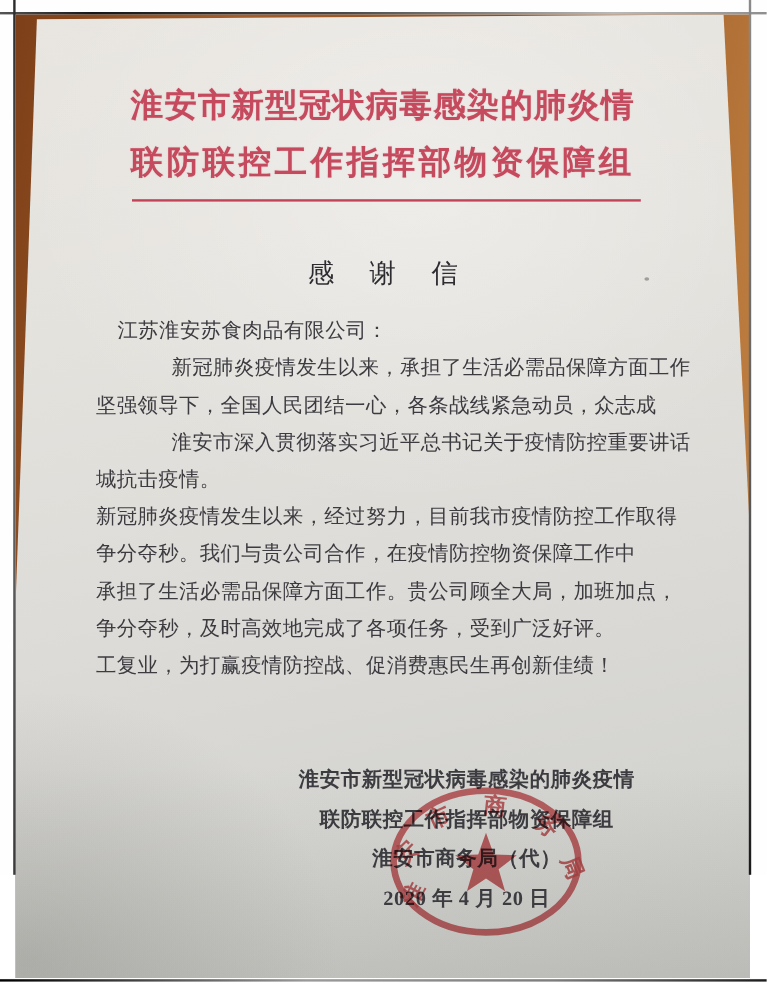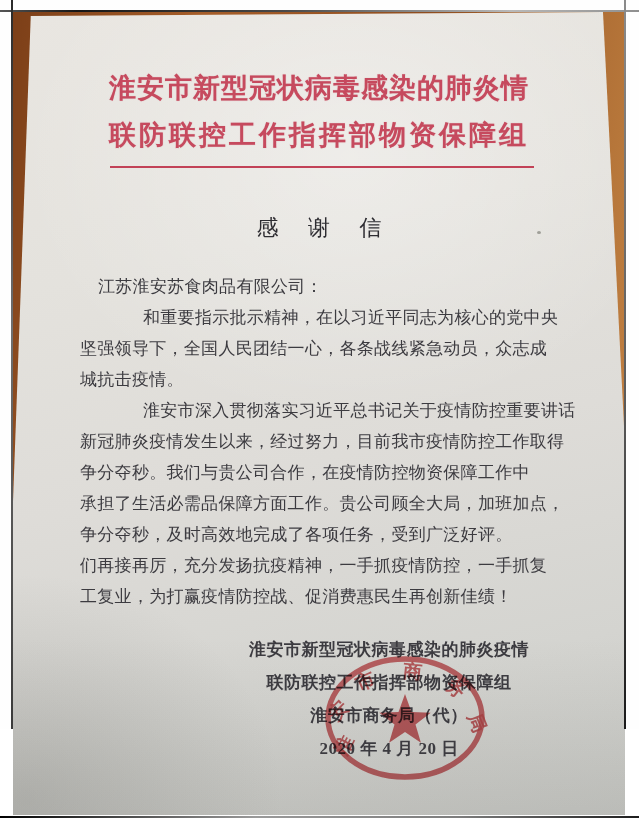--- a/index.html
+++ b/index.html
@@ -46,21 +46,21 @@
 
   
   .letter-title { position:absolute; left:0; top:201px; width:612px; text-align:center;
                   font-size:22px; font-weight:400; color:#2d2c31;
                   letter-spacing:12px; text-indent:12px; white-space:pre; }
 
   
   .body-block { position:absolute; left:67px; top:248px; width:490px;
                 font-size:17px; color:#3c3b40; }
   .body-line  { height:31px; line-height:31px; white-space:nowrap; letter-spacing:0.3px; }
-  .salutation { padding-left:18px;margin-top:11px; }
+  .salutation { padding-left:18px; }
   .indent     { padding-left:63px; }
 
   
   .sig-block { position:absolute; left:226px; top:621px; width:300px; text-align:center;
                font-size:17px; color:#3c3b40; }
   .sig-line  { height:33px; line-height:33px; white-space:nowrap; letter-spacing:0.5px;font-weight:bold; }
 
   
   .seal { position:absolute; left:302px; top:631px; width:180px; height:150px;
           mix-blend-mode:multiply; opacity:0.92; z-index:4; }
@@ -81,29 +81,28 @@
     <div class="speck"></div>
 
     <div class="lh-line lh-line1">淮安市新型冠状病毒感染的肺炎情</div>
     <div class="lh-line lh-line2">联防联控工作指挥部物资保障组</div>
     <div class="lh-rule"></div>
 
     <div class="letter-title">感 谢 信</div>
 
     <div class="body-block">
       <div class="body-line salutation">江苏淮安苏食肉品有限公司：</div>
-      <div class="body-line indent">和重要指示批示精神，在以习近平同志为核心的党中央</div>
+      <div class="body-line indent">新冠肺炎疫情发生以来，承担了生活必需品保障方面工作</div>
       <div class="body-line">坚强领导下，全国人民团结一心，各条战线紧急动员，众志成</div>
+      <div class="body-line indent">淮安市深入贯彻落实习近平总书记关于疫情防控重要讲话</div>
       <div class="body-line">城抗击疫情。</div>
-      <div class="body-line indent">淮安市深入贯彻落实习近平总书记关于疫情防控重要讲话</div>
       <div class="body-line">新冠肺炎疫情发生以来，经过努力，目前我市疫情防控工作取得</div>
       <div class="body-line">争分夺秒。我们与贵公司合作，在疫情防控物资保障工作中</div>
       <div class="body-line">承担了生活必需品保障方面工作。贵公司顾全大局，加班加点，</div>
       <div class="body-line">争分夺秒，及时高效地完成了各项任务，受到广泛好评。</div>
-      <div class="body-line">们再接再厉，充分发扬抗疫精神，一手抓疫情防控，一手抓复</div>
       <div class="body-line">工复业，为打赢疫情防控战、促消费惠民生再创新佳绩！</div>
     </div>
 
     <div class="sig-block">
       <div class="sig-line">淮安市新型冠状病毒感染的肺炎疫情</div>
       <div class="sig-line">联防联控工作指挥部物资保障组</div>
       <div class="sig-line">淮安市商务局（代）</div>
       <div class="sig-line">2020 年 4 月 20 日</div>
     </div>
 

